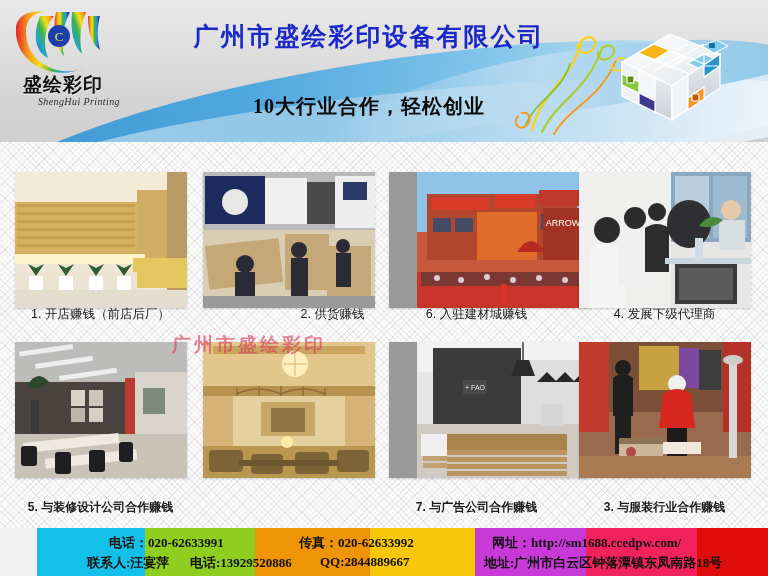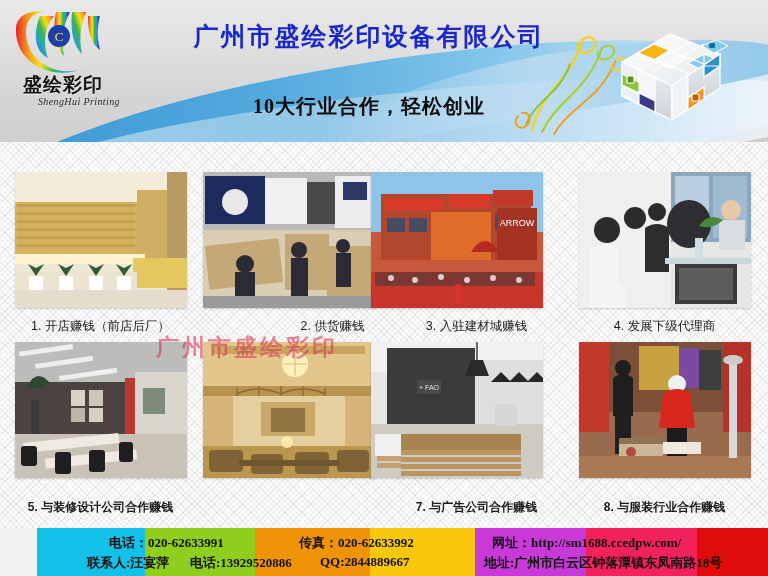--- a/index.html
+++ b/index.html
@@ -131,46 +131,46 @@
   .photo {
     position: absolute;
     top: 0;
     width: 172px; height: 136px;
     overflow: hidden;
     box-shadow: 0 1px 2px rgba(0,0,0,.18);
     background: #999;
   }
   .p0 { left: 15px; }
   .p1 { left: 203px; }
-  .p2 { left: 371px; }
+  .p2 { left: 389px; padding-left: 28px; }
   .p3 { left: 579px; }
 
   .caption-row {
     position: absolute; left: 0; width: 768px; height: 20px;
     font-size: 12.5px; color: #1b1b1b;
   }
-  #cap1 { top: 176px; }
+  #cap1 { top: 164px; }
   #cap2 { top: 357px; }
   .caption {
     position: absolute; top: 0;
     width: 185px;
     text-align: center;
     white-space: nowrap;
   }
   .c0 { left: 8px; }
   .c1 { left: 196px; padding-left: 44px; }
   .c2 { left: 384px; }
   .c3 { left: 572px; }
   #cap2 .caption { font-weight: bold; font-size: 12px; }
 
   
   #watermark {
-    position: absolute; left: 156px; top: 190px;
+    position: absolute; left: 172px; top: 190px;
     font-family: "Liberation Serif", "DejaVu Serif", serif;
-    font-size: 23px;
+    font-size: 19px;
     font-weight: bold;
     color: rgba(214, 60, 90, .62);
     letter-spacing: 3px;
     pointer-events: none;
     white-space: nowrap;
   }
 
   
   #footer {
     position: absolute; left: 0; top: 528px;
@@ -427,21 +427,21 @@
           <rect x="96" y="92" width="62" height="40" fill="#3a3a3a"></rect>
           <rect x="100" y="96" width="54" height="32" fill="#5c5c5c"></rect>
           <rect x="116" y="66" width="8" height="22" fill="#cfdde6"></rect>
         </svg>
       </div>
     </div>
 
     <div class="caption-row" id="cap1">
       <div class="caption c0">1. 开店赚钱（前店后厂）</div>
       <div class="caption c1">2. 供货赚钱</div>
-      <div class="caption c2">3. 入驻建材城赚钱</div>
+      <div class="caption c2">6. 入驻建材城赚钱</div>
       <div class="caption c3">4. 发展下级代理商</div>
     </div>
 
     <div class="photo-row" id="row2">
       <div class="photo p0">
         <svg viewBox="0 0 172 136" width="172" height="136">
           <rect width="172" height="136" fill="#d8d4cd"></rect>
           <rect x="0" y="0" width="172" height="42" fill="#bcbcba"></rect>
           <g fill="#eeeeee">
             <rect x="4" y="6" width="54" height="5" transform="rotate(-8 30 8)"></rect>
@@ -557,21 +557,21 @@
           <rect x="0" y="114" width="172" height="22" fill="#a97a52"></rect>
           <rect x="150" y="20" width="8" height="96" fill="#d8d8d8"></rect>
           <ellipse cx="154" cy="18" rx="10" ry="5" fill="#cccccc"></ellipse>
         </svg>
       </div>
     </div>
 
     <div class="caption-row" id="cap2">
       <div class="caption c0">5. 与装修设计公司合作赚钱</div>
       <div class="caption c2">7. 与广告公司合作赚钱</div>
-      <div class="caption c3">8. 与服装行业合作赚钱</div>
+      <div class="caption c3">3. 与服装行业合作赚钱</div>
     </div>
 
     <div id="watermark">广州市盛绘彩印</div>
   </div>
 
   <div id="footer">
     <div id="footer-bands">
         <div class="band" style="left: 0px; width: 108px; background: rgb(19, 192, 232);"></div>
         <div class="band" style="left: 108px; width: 110px; background: rgb(143, 206, 31);"></div>
         <div class="band" style="left: 218px; width: 115px; background: rgb(240, 148, 7);"></div>

